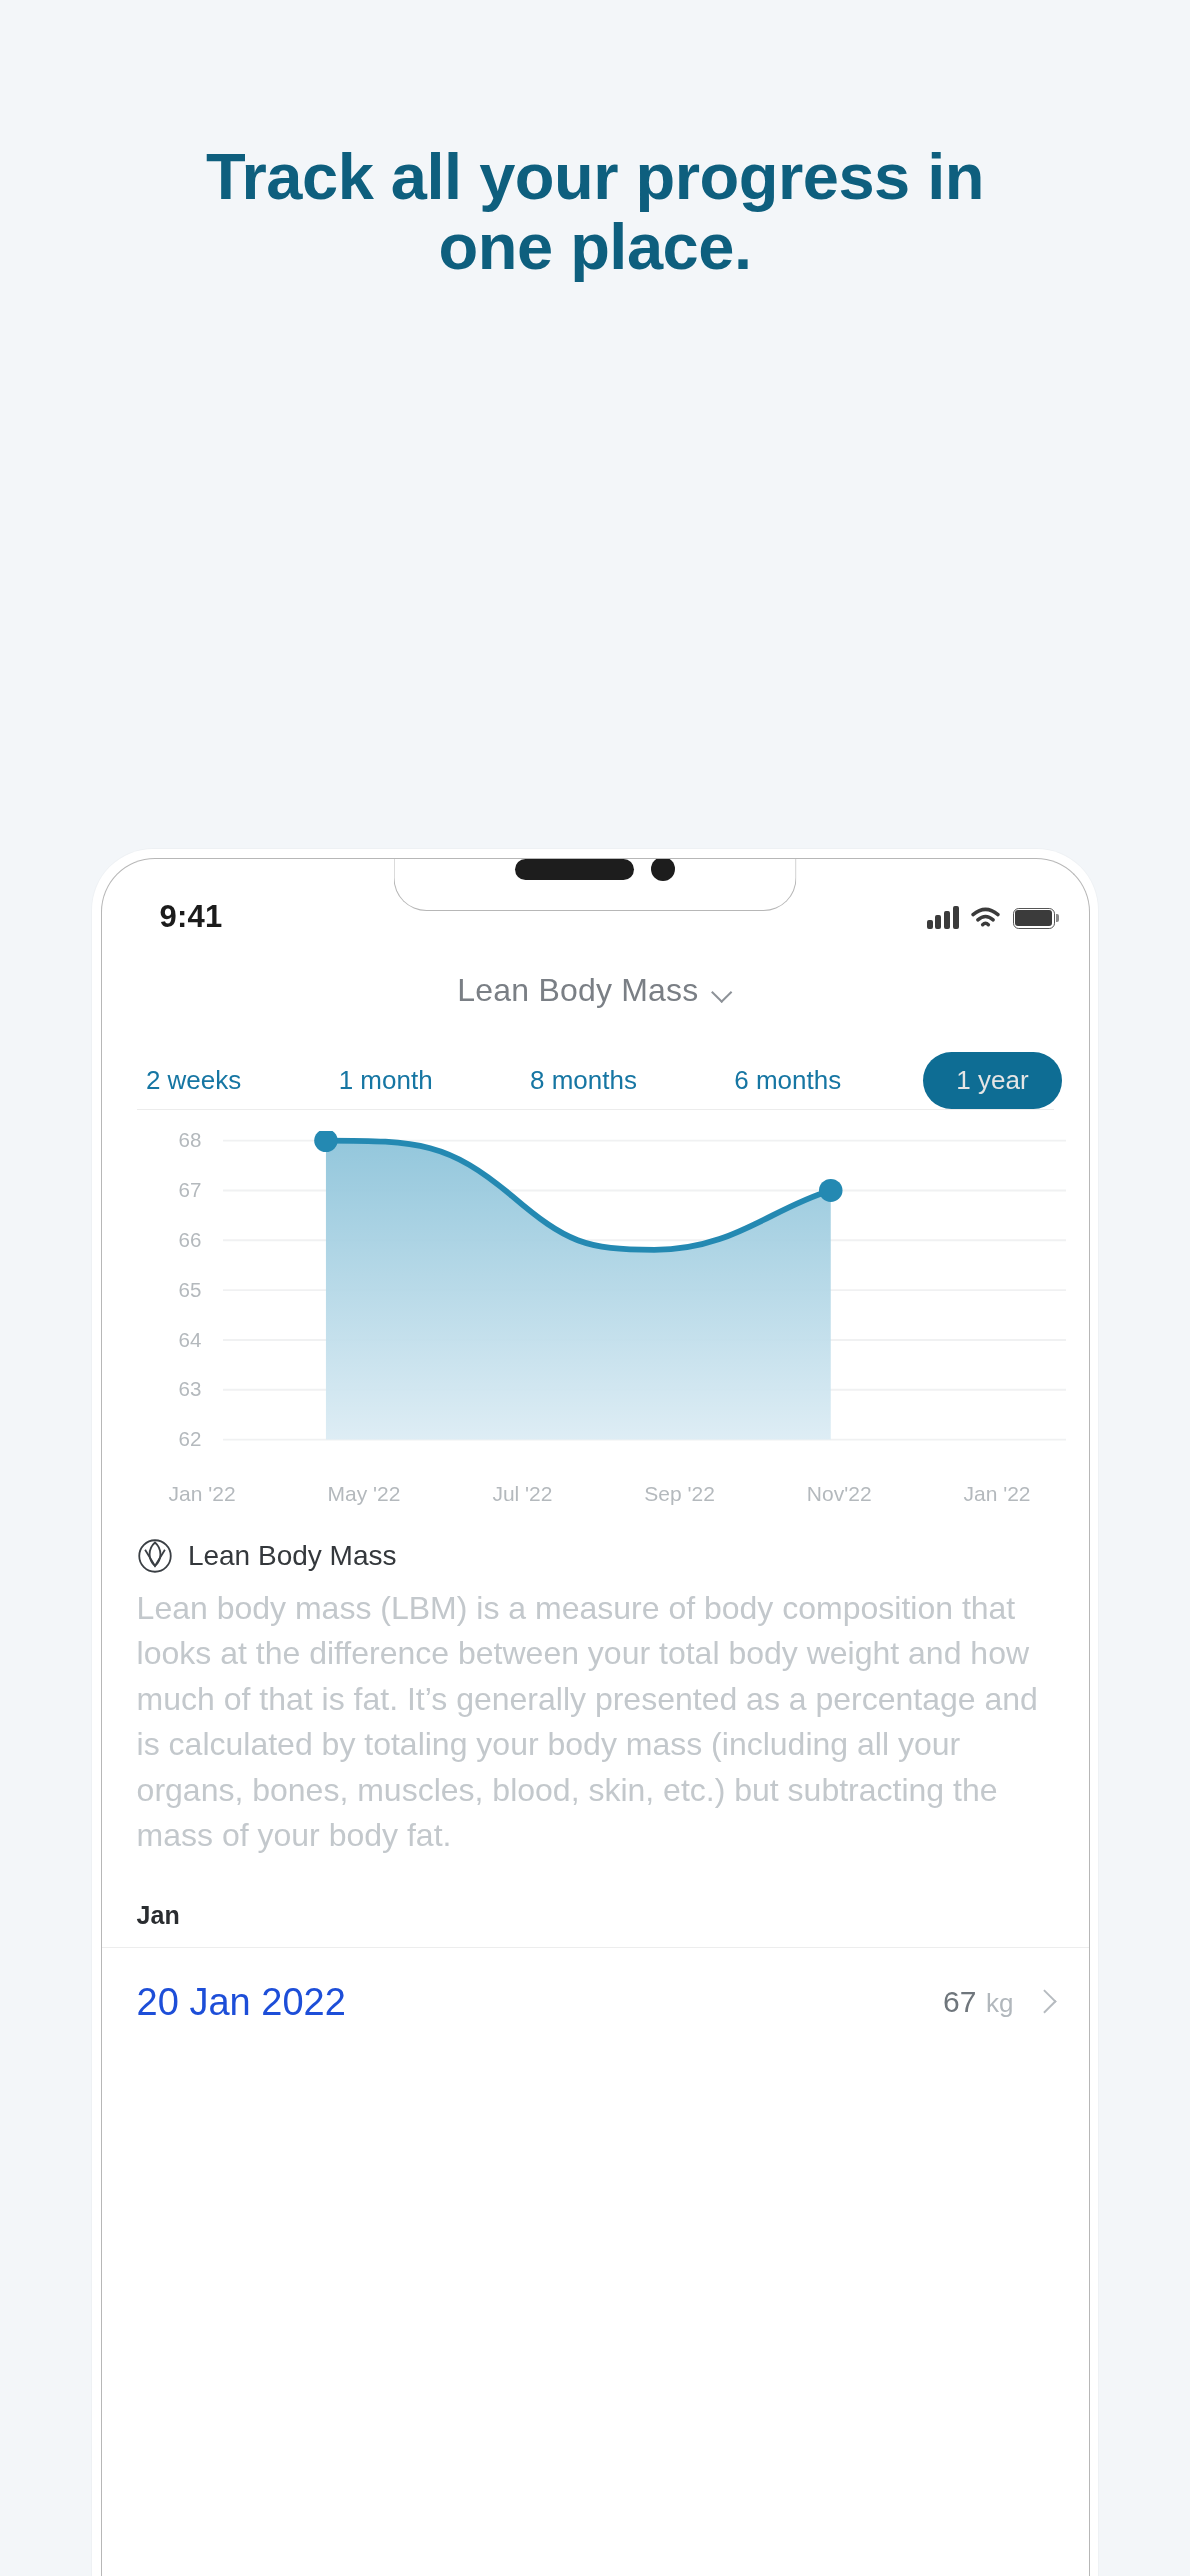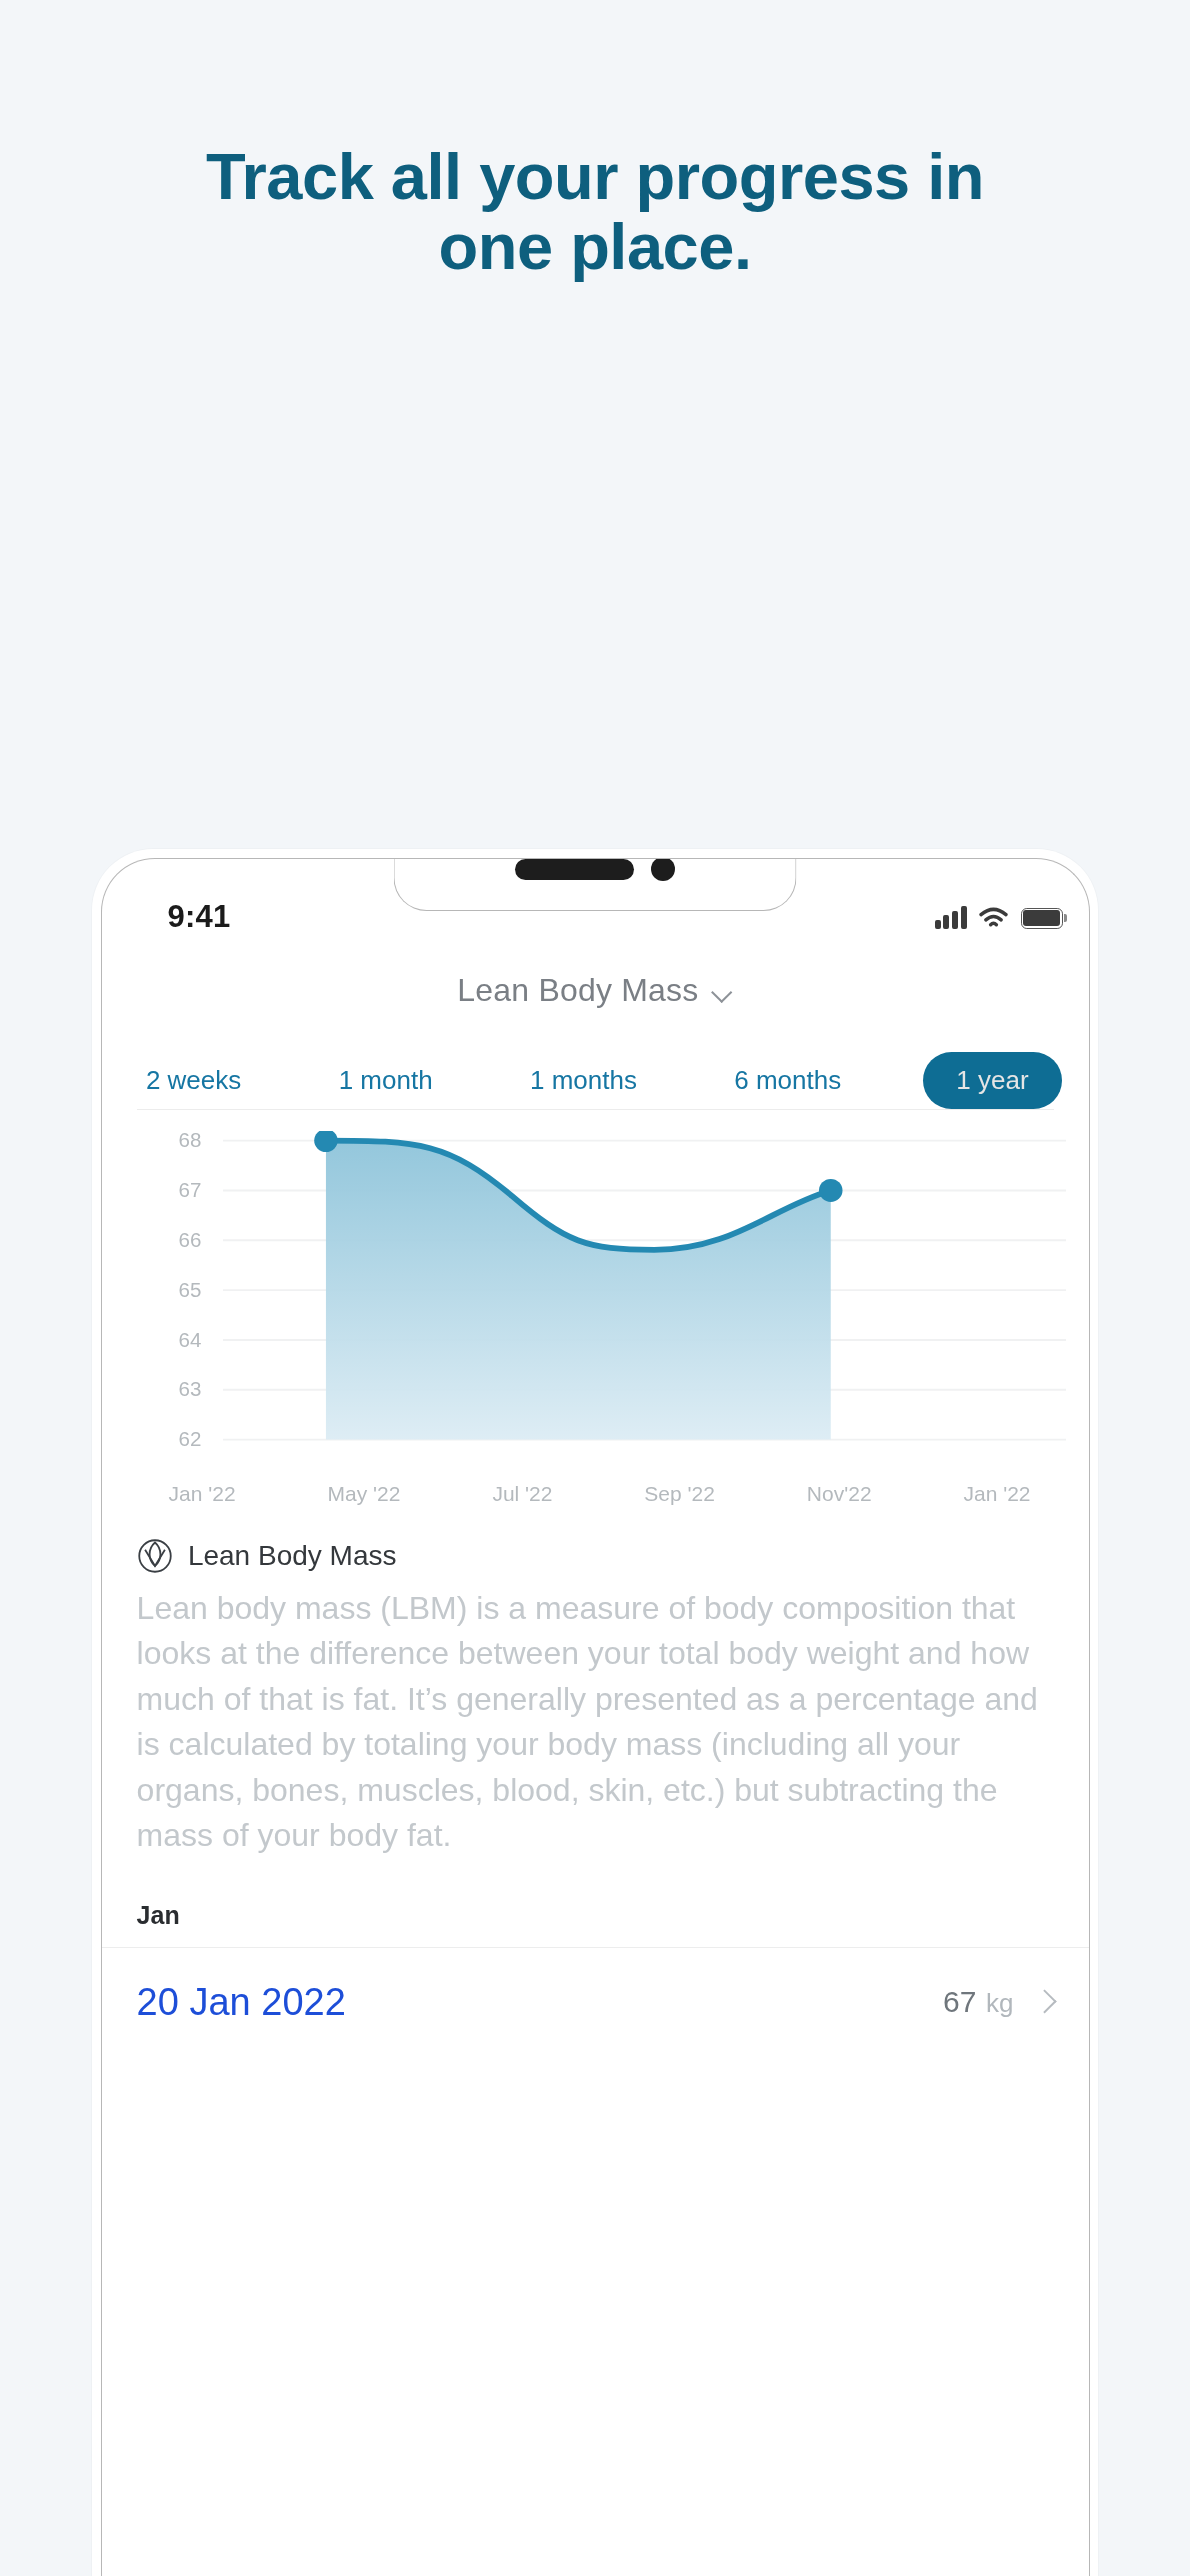--- a/index.html
+++ b/index.html
@@ -73,21 +73,21 @@
   }
   .pill-speaker {
     width: 119px; height: 21px; border-radius: 10.5px; background: #1d1d1d;
   }
   .camera-dot {
     width: 24px; height: 24px; border-radius: 50%; background: #1d1d1d;
   }
 
   
   .statusbar {
-    position: absolute; top: 0; left: 16px; width: 100%; height: 88px;
+    position: absolute; top: 0; left: 8px; width: 100%; height: 88px;
     display: flex; align-items: center; justify-content: space-between;
     padding: 29px 42px 0 50px;
     z-index: 8;
   }
   .status-time {
     font-size: 31px; font-weight: bold; color: #1b1b1b; letter-spacing: 0.2px;
   }
   .status-icons { display: flex; align-items: flex-end; gap: 11.5px; }
   .signal { display: flex; align-items: flex-end; gap: 2.9px; height: 23px; }
   .signal i { display: block; width: 5.8px; background: #3b3b3b; border-radius: 1.9px; }
@@ -244,21 +244,21 @@
       <div class="app">
 
         <div class="app-title-row">
           <span class="app-title">Lean Body Mass</span>
           <span class="chev-down"></span>
         </div>
 
         <div class="ranges">
           <span class="range">2 weeks</span>
           <span class="range">1 month</span>
-          <span class="range">1 months</span>
+          <span class="range">8 months</span>
           <span class="range">6 months</span>
           <span class="range active">1 year</span>
         </div>
 
         <div class="divider-line"></div>
 
         <div class="chart-wrap">
           <svg class="chart-svg" viewBox="0 0 960 360" preserveAspectRatio="none">
             <defs>
               <linearGradient id="areaFill" x1="0" y1="0" x2="0" y2="1">

